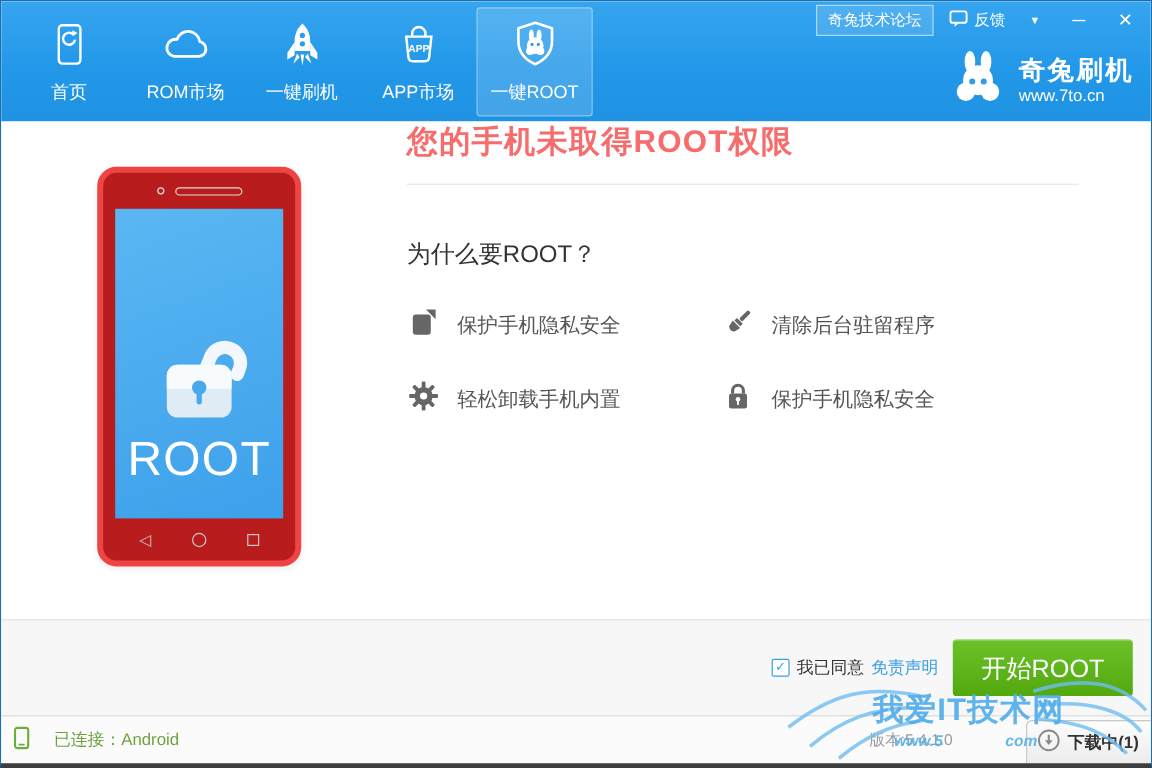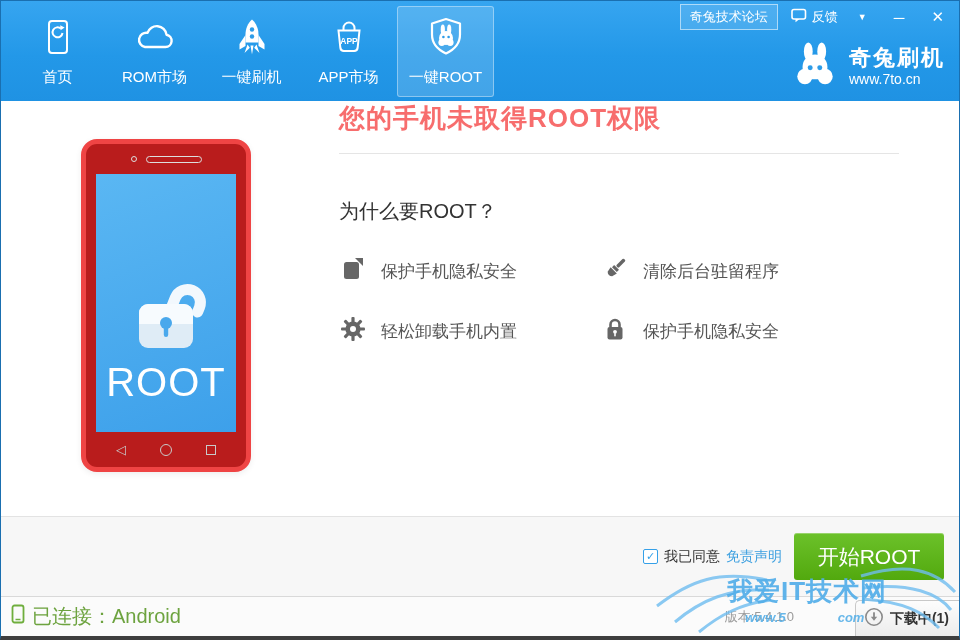--- a/index.html
+++ b/index.html
@@ -63,21 +63,21 @@
             color:#35a0e8;font-size:11px;font-weight:bold;line-height:13px;text-align:center;cursor:pointer;}
   .agree-label{font-size:14px;color:#333;}
   .disclaimer-link{font-size:14px;color:#3da0e0;cursor:pointer;}
   .start-btn{margin-left:12px;width:150px;height:47px;border:none;border-radius:3px;cursor:pointer;
              background:linear-gradient(180deg,#6cc12a,#52a90e);color:#fff;font-size:21px;
              font-family:inherit;box-shadow:inset 0 1px 0 rgba(255,255,255,.3);}
 
   
   .status-bar{flex:0 0 40px;background:#fbfbfb;border-top:1px solid #d9d9d9;position:relative;
               display:flex;align-items:center;}
-  .conn{display:flex;align-items:center;gap:7px;margin-left:10px;color:#6da33f;font-size:20px;}
+  .conn{display:flex;align-items:center;gap:20px;margin-left:10px;color:#6da33f;font-size:14px;}
   .version{margin-left:auto;margin-right:165px;font-size:13px;color:#9b9b9b;}
   .download-btn{position:absolute;right:0;bottom:0;height:36px;min-width:104px;padding:0 10px 0 8px;
                 border:1px solid #c8c8c8;border-right:none;border-bottom:none;border-radius:5px 0 0 0;
                 background:linear-gradient(180deg,#fdfdfd,#ececec);display:flex;align-items:center;
                 gap:6px;font-size:14px;font-weight:bold;color:#333;cursor:pointer;}
 
   
   .watermark{position:absolute;right:0;bottom:0;width:310px;height:92px;pointer-events:none;z-index:80;}
   .wm-wings{position:absolute;left:0;top:0;}
   .wm-title{position:absolute;left:78px;top:30px;font-size:26px;font-weight:bold;color:#53aee9;

